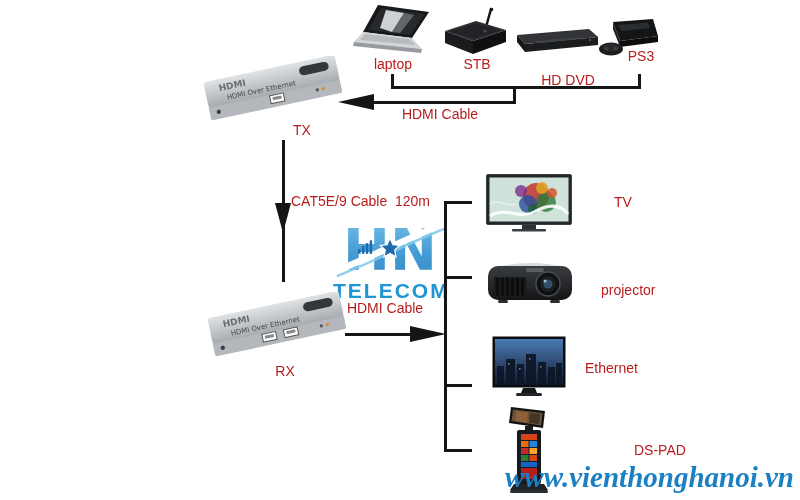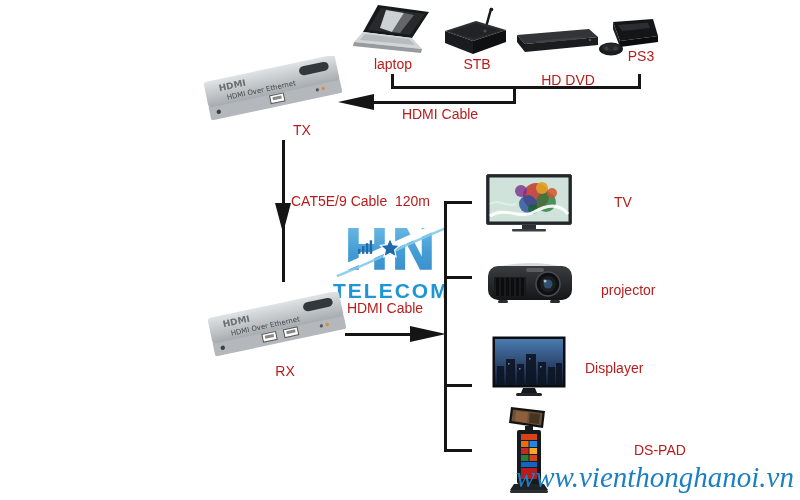--- a/index.html
+++ b/index.html
@@ -10,21 +10,21 @@
   .lbl { position:absolute; font-weight:normal; font-size:14px; color:#b91c1c; white-space:nowrap; z-index:4; }
   .lbl.center { text-align:center; }
   .lbl.pre { white-space:pre; }
   .arrow-left  { position:absolute; width:0; height:0; border-top:8px solid transparent; border-bottom:8px solid transparent; border-right:36px solid #151515; z-index:3; }
   .arrow-right { position:absolute; width:0; height:0; border-top:8px solid transparent; border-bottom:8px solid transparent; border-left:36px solid #151515; z-index:3; }
   .arrow-down  { position:absolute; width:0; height:0; border-left:8px solid transparent; border-right:8px solid transparent; border-top:30px solid #151515; z-index:3; }
   .device { position:absolute; z-index:2; }
   .device svg { display:block; width:100%; height:100%; }
   .logo-wrap { position:absolute; left:333px; top:220px; width:114px; z-index:1; opacity:0.96; }
   .logo-text { position:absolute; left:333px; top:279px; width:114px; text-align:left; font-weight:bold; font-size:21px; letter-spacing:2px; color:#1e96d5; z-index:1; }
-  .url { position:absolute; left:488px; top:461px; width:306px; text-align:right; font-family:"Liberation Serif", serif; font-style:italic; font-weight:normal; font-size:29px; color:#1b7fc4; z-index:5; white-space:nowrap; }
+  .url { position:absolute; left:488px; top:461px; width:306px; text-align:right; font-family:"Liberation Serif", serif; font-style:italic; font-weight:bold; font-size:29px; color:#1b7fc4; z-index:5; white-space:nowrap; }
 </style>
 </head>
 <body>
 
 <div class="stage">
 
   <div class="device" style="left:352px; top:4px; width:90px; height:56px;">
     <svg viewBox="0 0 90 56">
       <polygon points="26,1 77,8 60,34 11,28" fill="#17181a"></polygon>
       <polygon points="29,4 73,10 58,31 16,26" fill="#27292c"></polygon>
@@ -261,18 +261,18 @@
       <rect x="25.5" y="51" width="7.5" height="6" fill="#d84315"></rect>
       <rect x="17" y="58" width="16" height="5" fill="#1565c0"></rect>
       <rect x="17" y="64" width="16" height="11" fill="#b71c1c"></rect>
       <polygon points="10,80 40,80 44,86 6,86" fill="#202326"></polygon>
       <rect x="6" y="86" width="38" height="3" rx="1.5" fill="#2b2e31"></rect>
     </svg>
   </div>
 
   <div class="lbl" style="left:614px; top:194px;">TV</div>
   <div class="lbl" style="left:601px; top:282px;">projector</div>
-  <div class="lbl" style="left:585px; top:360px;">Displayer</div>
+  <div class="lbl" style="left:585px; top:360px;">Ethernet</div>
   <div class="lbl" style="left:590px; top:442px;margin-left:44px;">DS-PAD</div>
 
   <div class="url">www.vienthonghanoi.vn</div>
 
 </div>
 
 </body></html>

